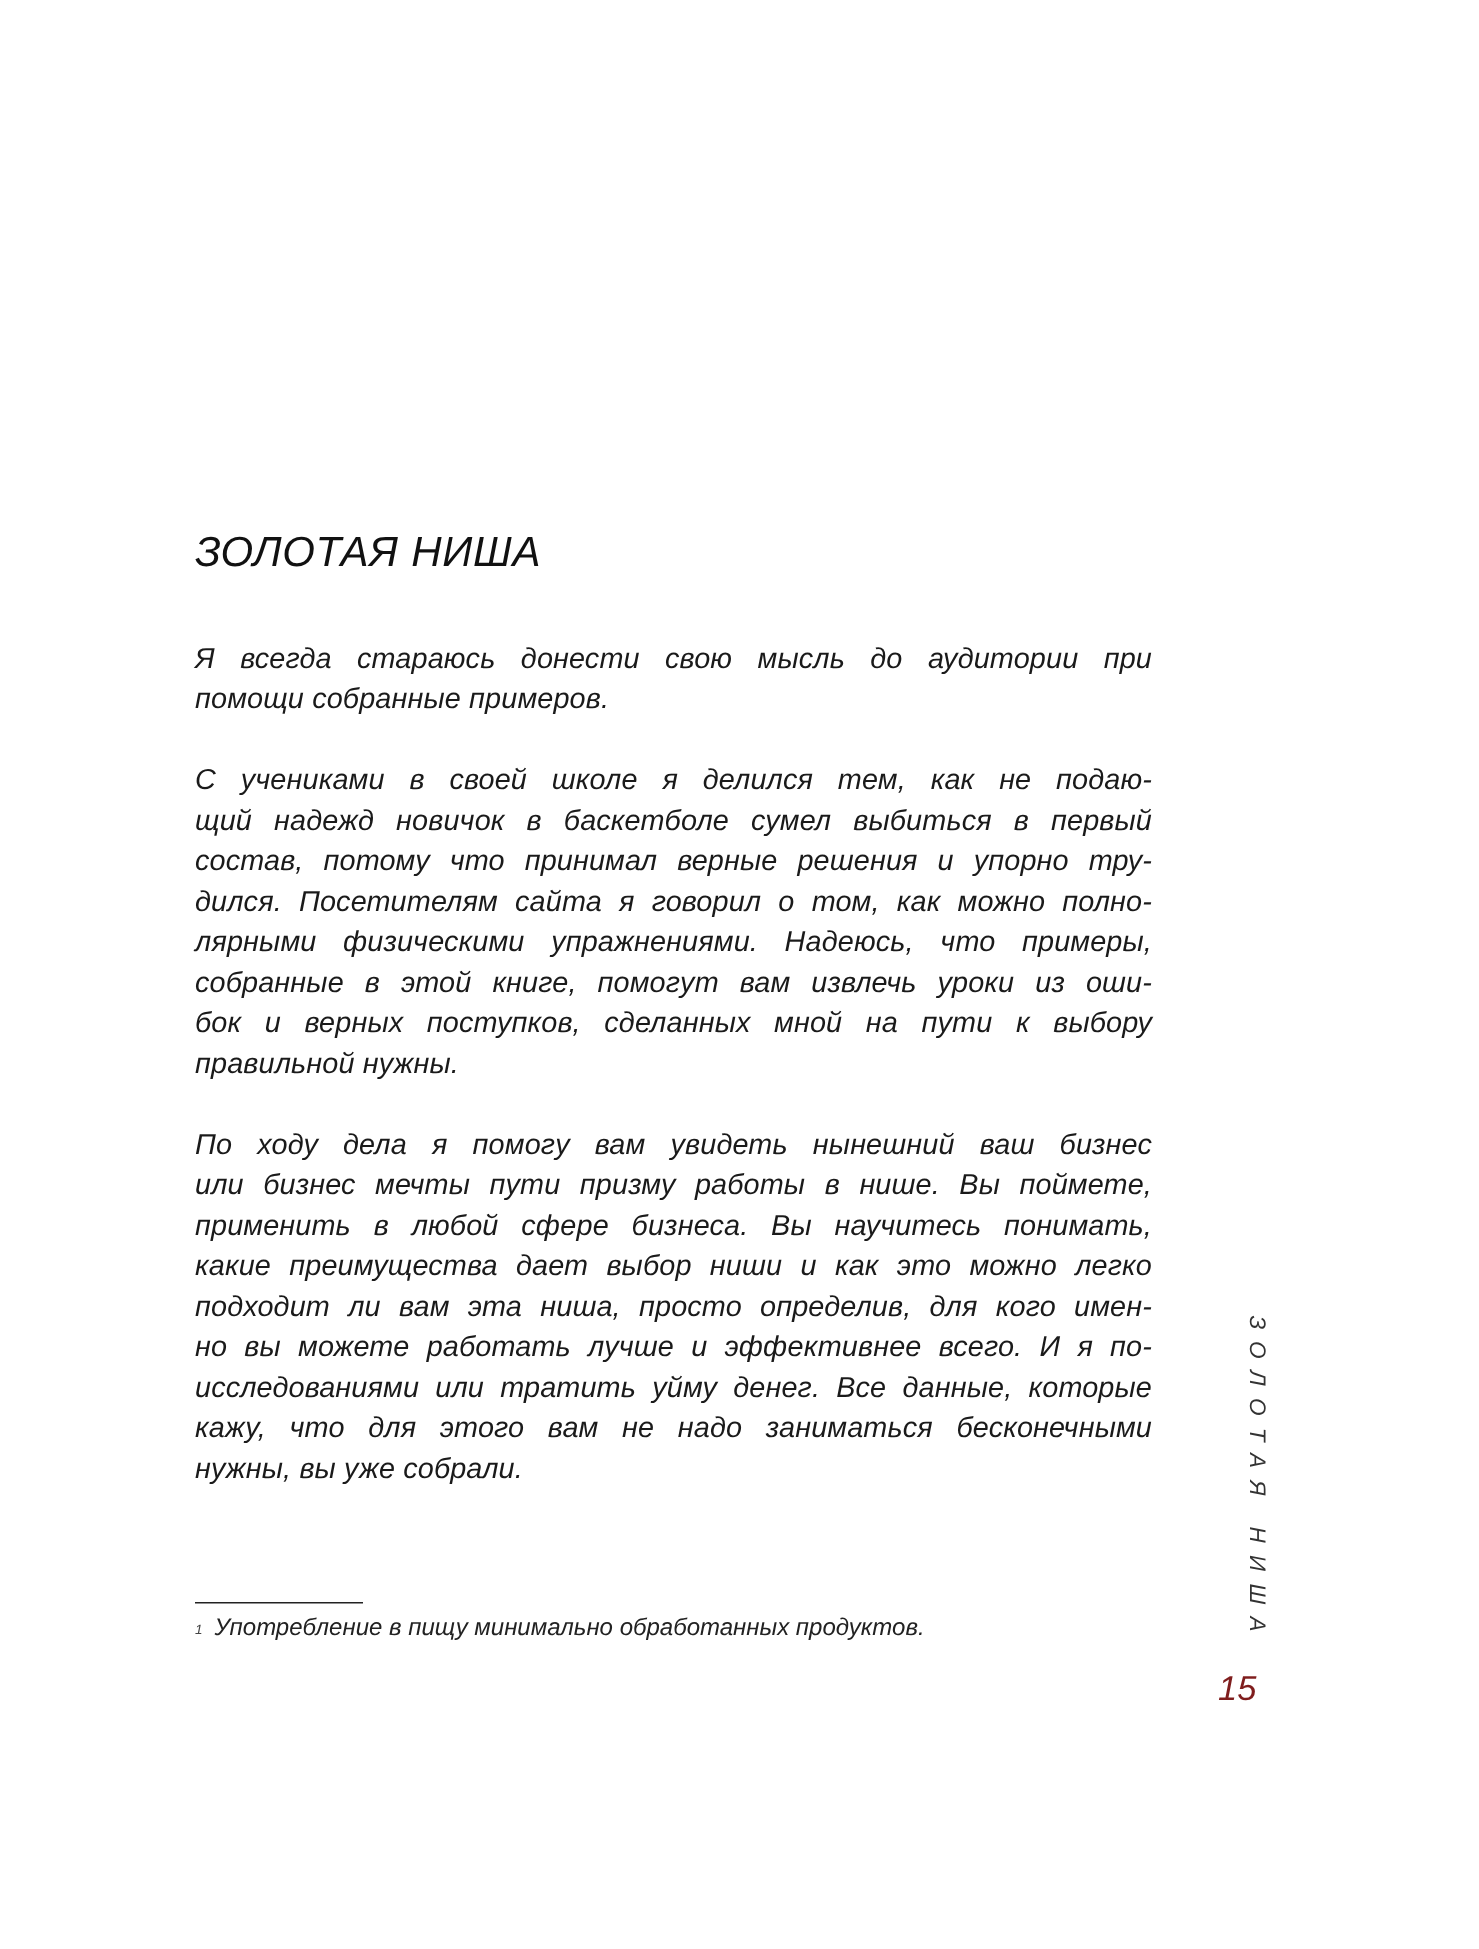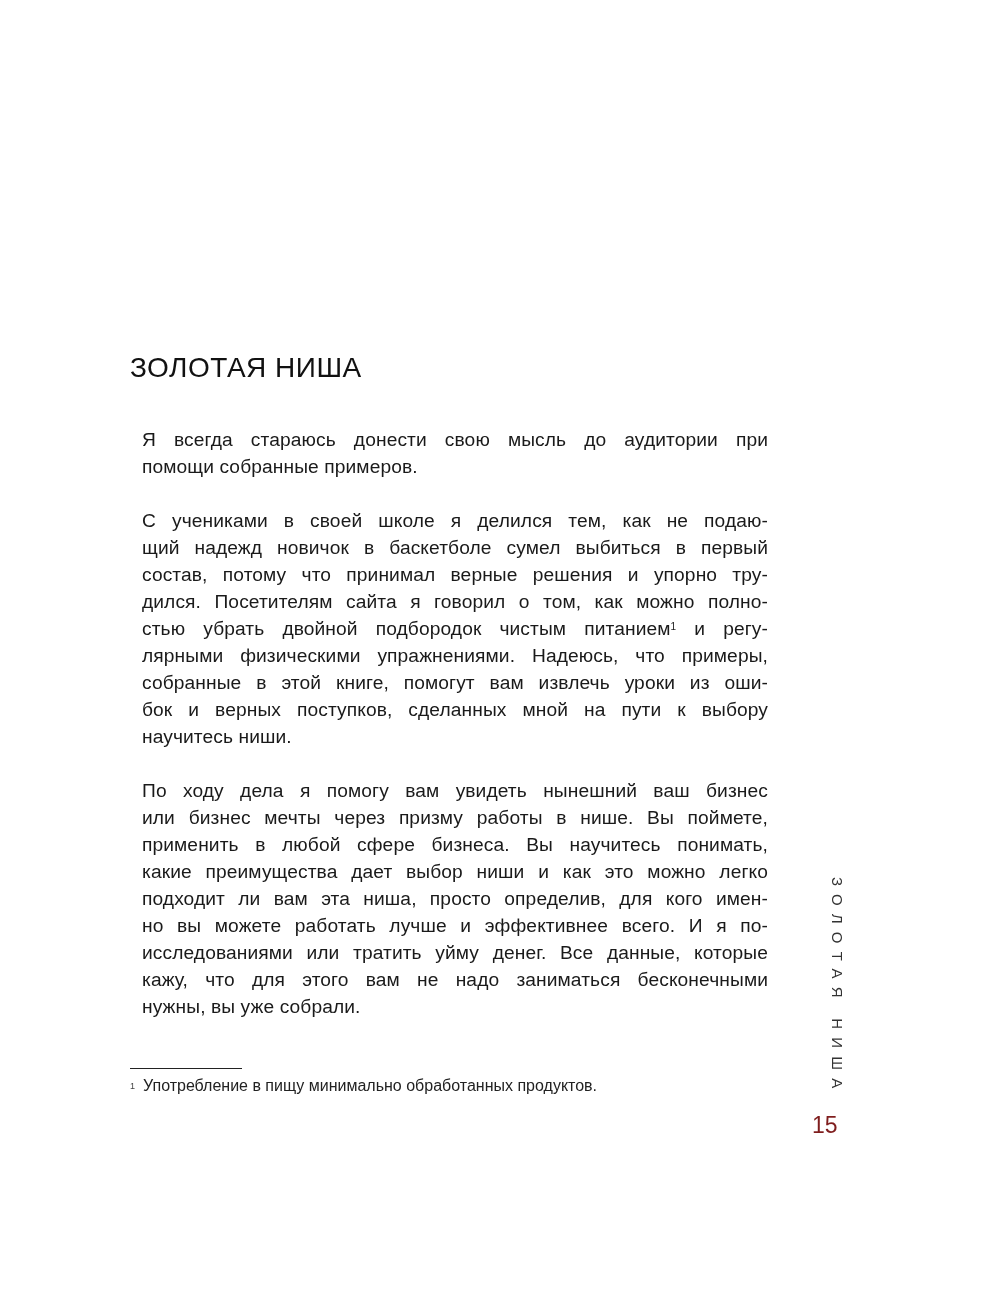--- a/index.html
+++ b/index.html
@@ -13,40 +13,41 @@
       position: relative;
       overflow: hidden;
       font-family: "Liberation Sans", "DejaVu Sans", sans-serif;
       color: #1a1a1a;
     }
     .page {
       position: absolute;
       left: 0; top: 0;
       width: 986px; height: 1299px;
       background: #ffffff;
+      font-style: italic;
     }
     .chapter-title {
       position: absolute;
       left: 130px;
       top: 350px;
       font-size: 28px;
       font-weight: normal;
       letter-spacing: 0.5px;
       margin: 0;
       line-height: 36px;
       color: #111;
     }
     .body-text {
       position: absolute;
       left: 130px;
       top: 426px;
       width: 638px;
     }
     .para {
-      margin: 0 0 27px 12px;
+      margin: 0 0 27px 0;
       font-size: 19.2px;
       line-height: 27px;
       text-align: justify;
       text-align-last: left;
       color: #1a1a1a;
       letter-spacing: 0.1px;
     }
     .line {
       display: block;
       text-align: justify;
@@ -120,30 +121,29 @@
     <p class="para">
       <span class="line">Я всегда стараюсь донести свою мысль до аудитории при</span>
       <span class="line last">помощи собранные примеров.</span>
     </p>
 
     <p class="para">
       <span class="line">С учениками в своей школе я делился тем, как не подаю-</span>
       <span class="line">щий надежд новичок в баскетболе сумел выбиться в первый</span>
       <span class="line">состав, потому что принимал верные решения и упорно тру-</span>
       <span class="line">дился. Посетителям сайта я говорил о том, как можно полно-</span>
-      <span class="line"><span>стью убрать двойной подбородок чистым питанием</span><sup class="fnref">1</sup><span> и регу-</span></span>
       <span class="line">лярными физическими упражнениями. Надеюсь, что примеры,</span>
       <span class="line">собранные в этой книге, помогут вам извлечь уроки из оши-</span>
       <span class="line">бок и верных поступков, сделанных мной на пути к выбору</span>
-      <span class="line last">научитесь ниши.</span>
+      <span class="line last">правильной нужны.</span>
     </p>
 
     <p class="para">
       <span class="line">По ходу дела я помогу вам увидеть нынешний ваш бизнес</span>
-      <span class="line">или бизнес мечты через призму работы в нише. Вы поймете,</span>
+      <span class="line">или бизнес мечты пути призму работы в нише. Вы поймете,</span>
       <span class="line">применить в любой сфере бизнеса. Вы научитесь понимать,</span>
       <span class="line">какие преимущества дает выбор ниши и как это можно легко</span>
       <span class="line">подходит ли вам эта ниша, просто определив, для кого имен-</span>
       <span class="line">но вы можете работать лучше и эффективнее всего. И я по-</span>
       <span class="line">исследованиями или тратить уйму денег. Все данные, которые</span>
       <span class="line">кажу, что для этого вам не надо заниматься бесконечными</span>
       <span class="line last">нужны, вы уже собрали.</span>
     </p>
 
   </div>

